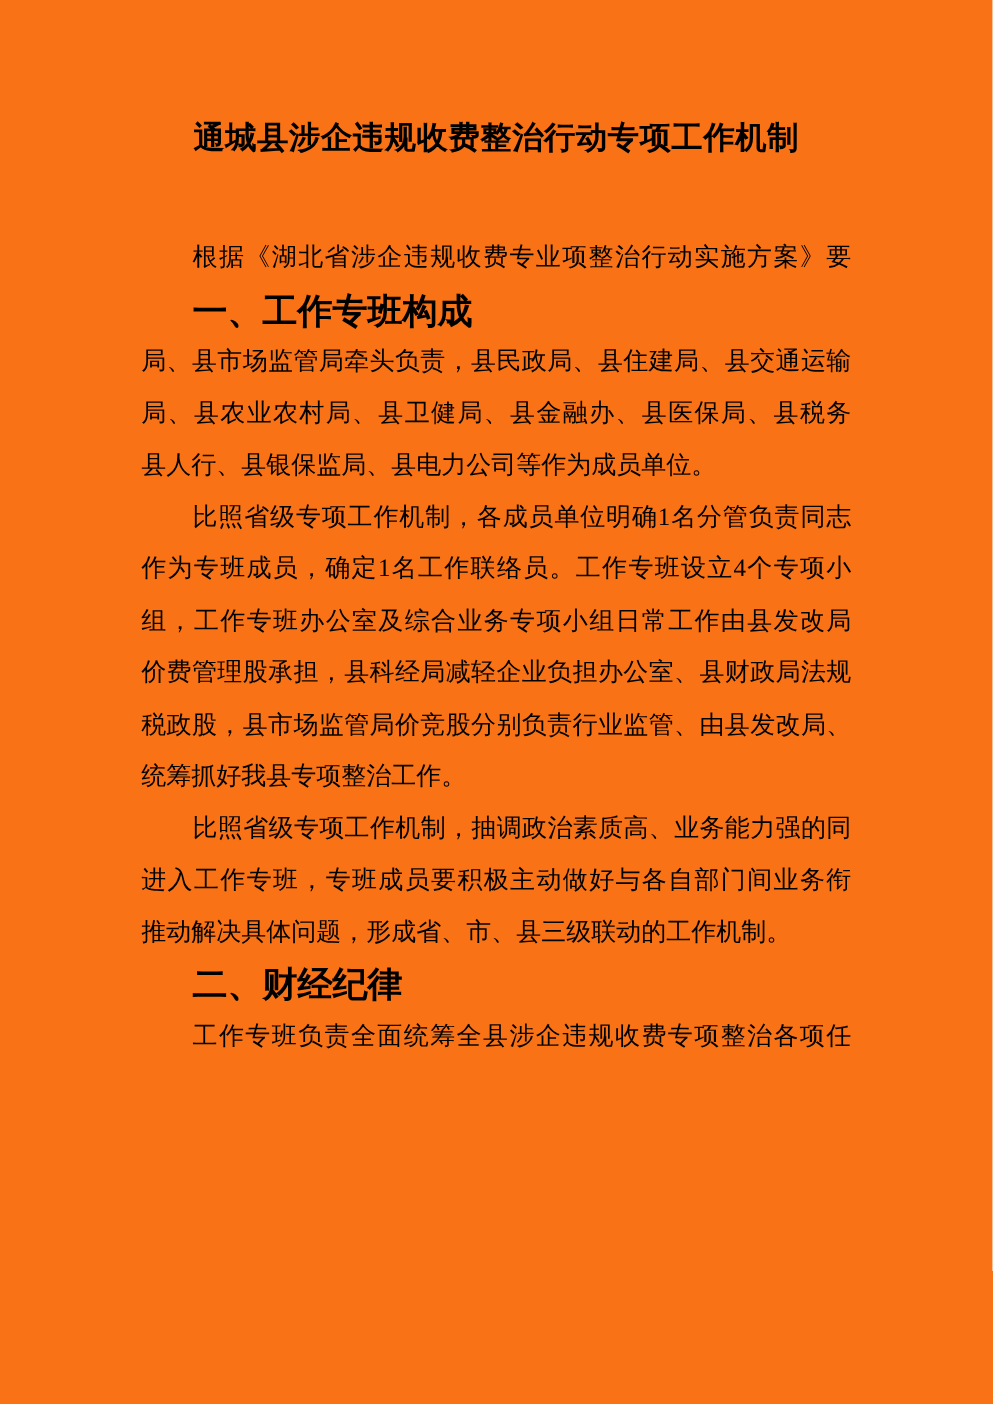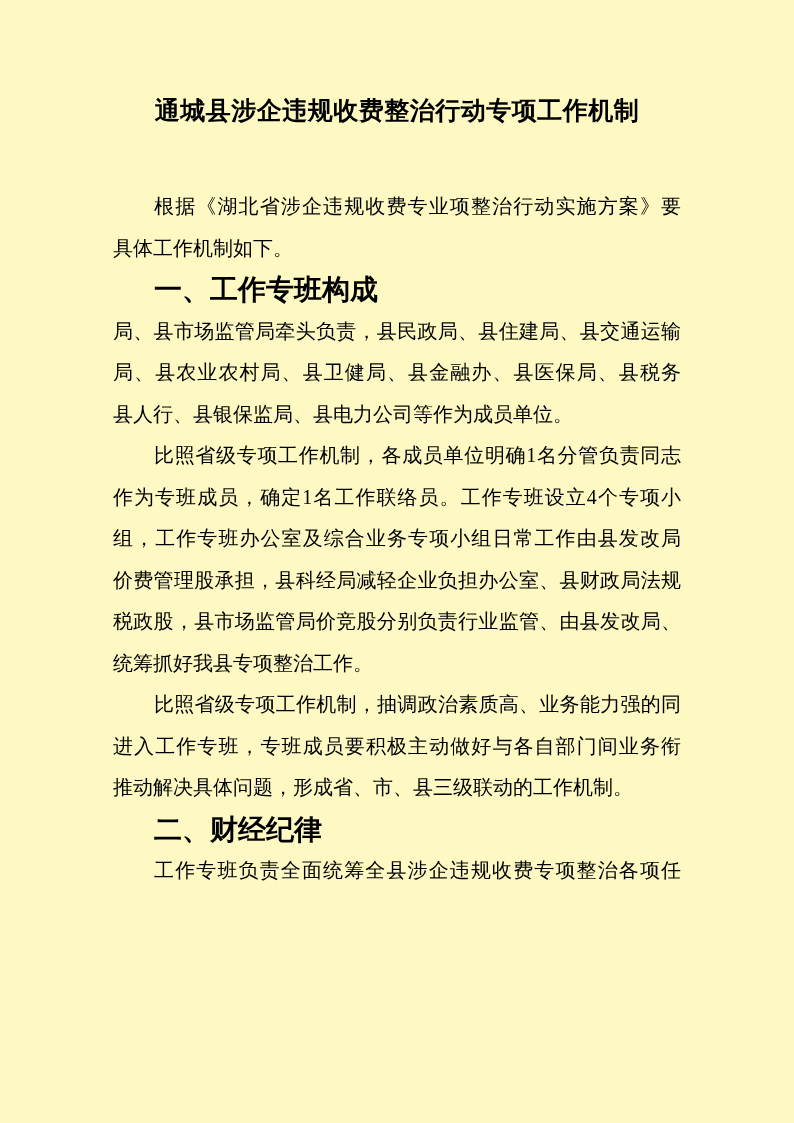--- a/index.html
+++ b/index.html
@@ -5,21 +5,21 @@
   html, body {
     margin: 0;
     padding: 0;
     background: #ffffff;
   }
   .page {
     position: relative;
     width: 794px;
     height: 1123px;
     margin: 0 auto;
-    background: #fef9c3;
+    background: #f97316;
     color: #000000;
     box-sizing: border-box;
     padding: 88px 113px 0 113px;
     overflow: hidden;
     font-family: "Liberation Serif", "DejaVu Serif", serif;
   }
   .doc-title {
     margin: 0 0 52px 0;
     text-align: center;
     font-family: "Liberation Serif", "DejaVu Serif", serif;
@@ -63,21 +63,20 @@
   }
 </style>
 </head>
 <body>
 
 <div class="page">
   <h1 class="doc-title">通城县涉企违规收费整治行动专项工作机制</h1>
   <div class="doc-body">
       <div class="paragraph">
         <div class="text-line first-indent justified">根据《湖北省涉企违规收费专业项整治行动实施方案》要求，</div>
-        <div class="text-line">具体工作机制如下。</div>
       </div>
       <div class="section-heading">一、工作专班构成</div>
       <div class="paragraph">
         <div class="text-line justified">局、县市场监管局牵头负责，县民政局、县住建局、县交通运输</div>
         <div class="text-line justified">局、县农业农村局、县卫健局、县金融办、县医保局、县税务局、</div>
         <div class="text-line">县人行、县银保监局、县电力公司等作为成员单位。</div>
       </div>
       <div class="paragraph">
         <div class="text-line first-indent justified">比照省级专项工作机制，各成员单位明确1名分管负责同志</div>
         <div class="text-line justified">作为专班成员，确定1名工作联络员。工作专班设立4个专项小</div>

